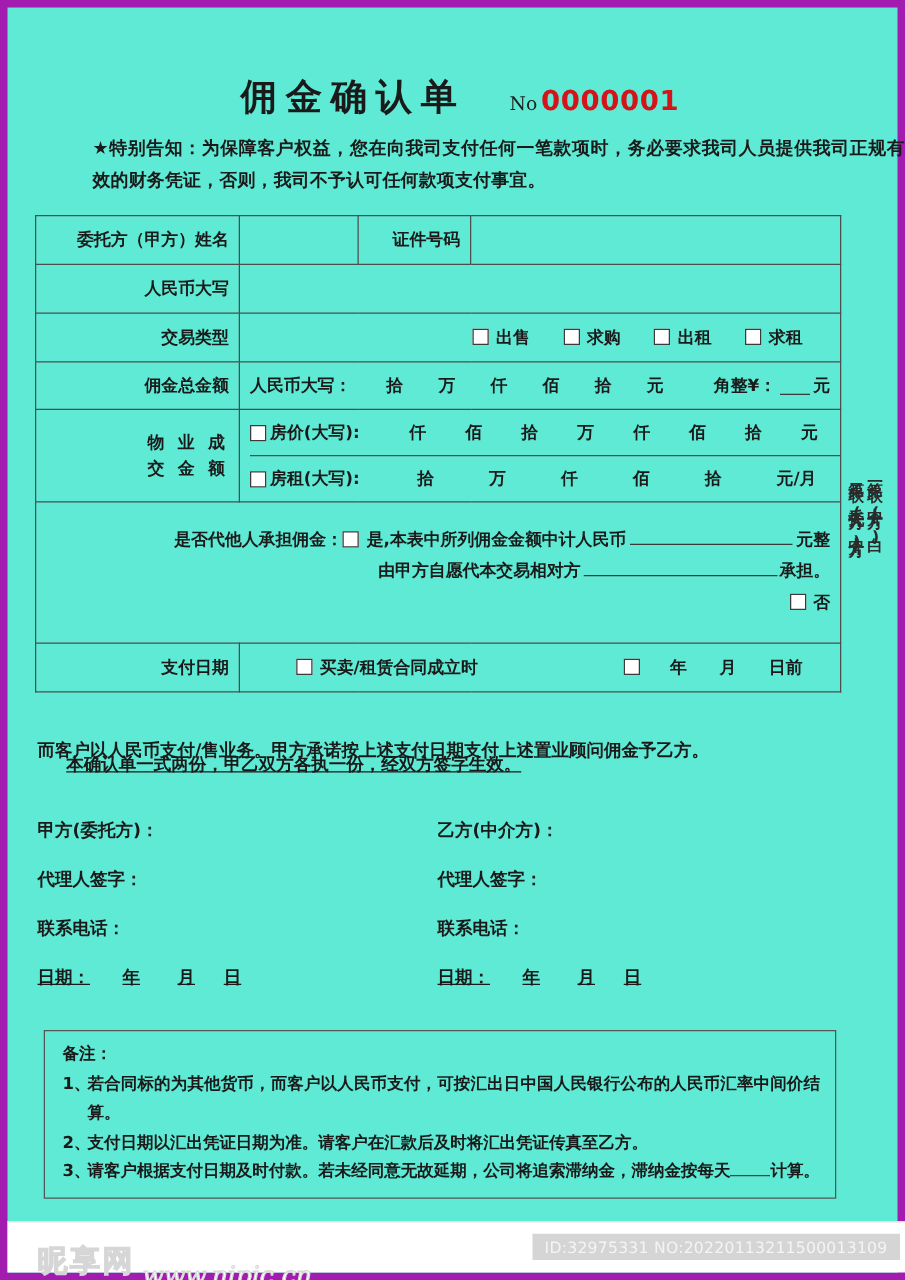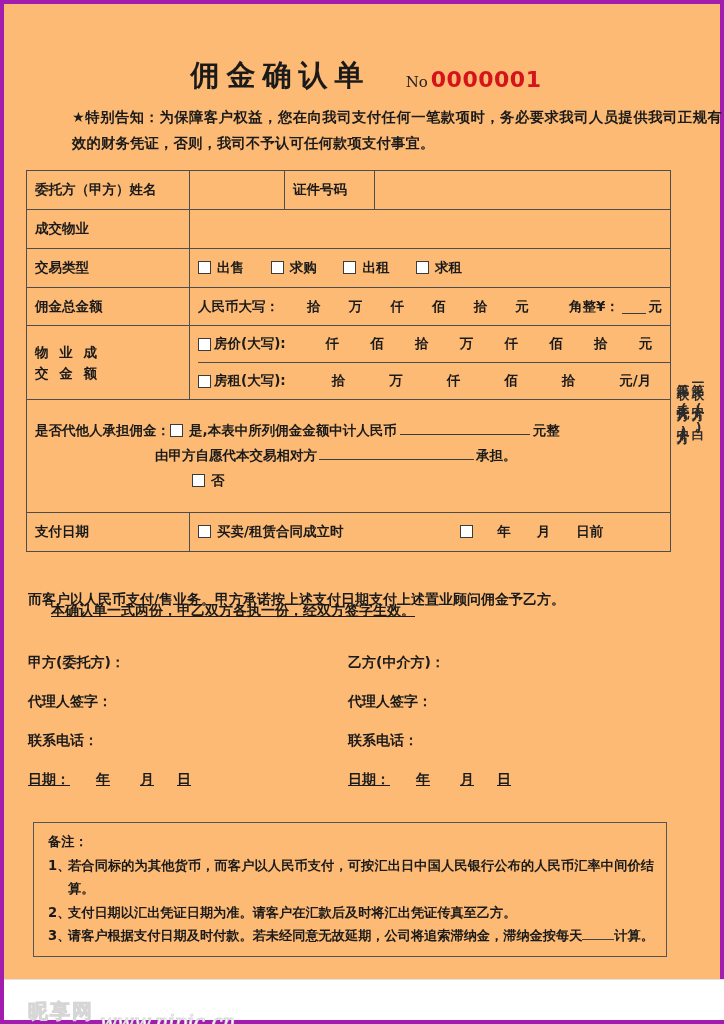--- a/index.html
+++ b/index.html
@@ -13,22 +13,22 @@
     position: relative;
     font-family: "DejaVu Sans", "Liberation Sans", sans-serif;
     color: #1a1a1a;
     overflow: hidden;
   }
   .page {
     position: absolute;
     left: 0; top: 0;
     width: 724px; height: 1024px;
     box-sizing: border-box;
-    border: 4px solid #a21caf;
-    background: #fdba74;
+    border: 6px solid #a21caf;
+    background: #5eead4;
   }
   
   .title-row {
     position: absolute;
     left: 0; top: 52px;
     width: 724px;
     text-align: center;
   }
   .doc-title {
     display: inline-block;
@@ -70,20 +70,21 @@
     margin-left: 44px;
   }
   
   .form-table {
     position: absolute;
     left: 22px; top: 166px;
     width: 644px;
     border-collapse: collapse;
     table-layout: fixed;
     font-size: 13.5px;
+    text-align: right;
   }
   .form-table td {
     border: 1px solid #4d4d4d;
     padding: 0 8px;
     vertical-align: middle;
     font-weight: bold;
   }
   .lbl { white-space: nowrap; }
   .lbl-spaced { letter-spacing: 3px; }
   .cell-blank { }
@@ -205,21 +206,21 @@
     border-top: 1px solid #e2e2e2;
   }
   .wm-left {
     position: absolute;
     left: 24px; top: 8px;
     display: flex;
     align-items: center;
     gap: 6px;
   }
   .wm-logo {
-    font-size: 20px;
+    font-size: 24px;
     font-weight: bold;
     color: #ffffff;
     -webkit-text-stroke: 1px #d6d6d6;
     letter-spacing: 2px;
     font-family: "DejaVu Sans", sans-serif;
     text-align: right;
   }
   .wm-url {
     font-size: 20px;
     color: #ffffff;
@@ -262,21 +263,21 @@
 
     <tbody>
         <tr>
       <td class="lbl" style="height:38px;">委托方（甲方）姓名</td>
       <td class="cell-blank"></td>
       <td class="lbl">证件号码</td>
       <td class="cell-blank"></td>
     </tr>
 
     <tr>
-      <td class="lbl" style="height:38px;">成交物业</td>
+      <td class="lbl" style="height:38px;">人民币大写</td>
       <td colspan="3" class="cell-blank"></td>
     </tr>
 
     <tr>
       <td class="lbl" style="height:38px;">交易类型</td>
       <td colspan="3">
         <span class="opt"><span class="cb cb-sp"></span><span>出售</span></span>
         <span class="opt"><span class="cb cb-sp"></span><span>求购</span></span>
         <span class="opt"><span class="cb cb-sp"></span><span>出租</span></span>
         <span class="opt"><span class="cb cb-sp"></span><span>求租</span></span>
@@ -426,15 +427,16 @@
     <span>第一联：中介方(白)</span>
     <span class="gap"></span>
     <span>第二联：委托方(中介方)</span>
   </div>
 
   <div class="footer">
     <div class="wm-left">
       <span class="wm-logo">昵享网</span>
       <span class="wm-url">www.nipic.cn</span>
     </div>
+    <div class="wm-right">ID:32975331 NO:20220113211500013109</div>
   </div>
 
 </div>
 
 </body></html>

